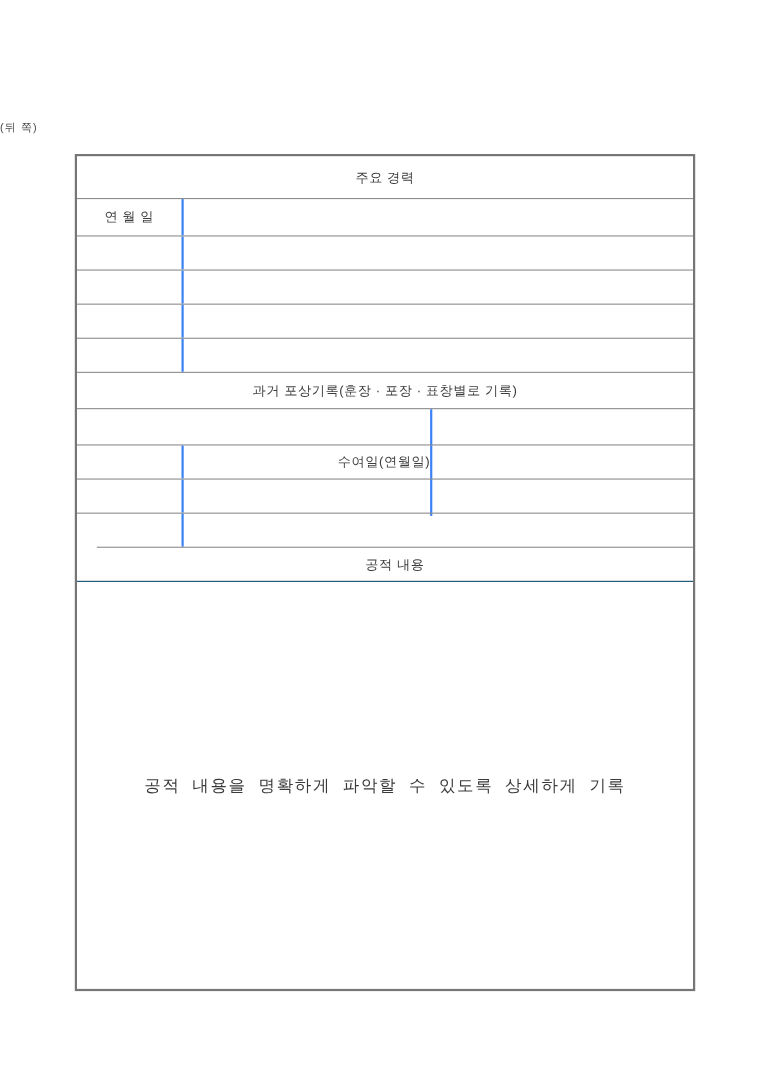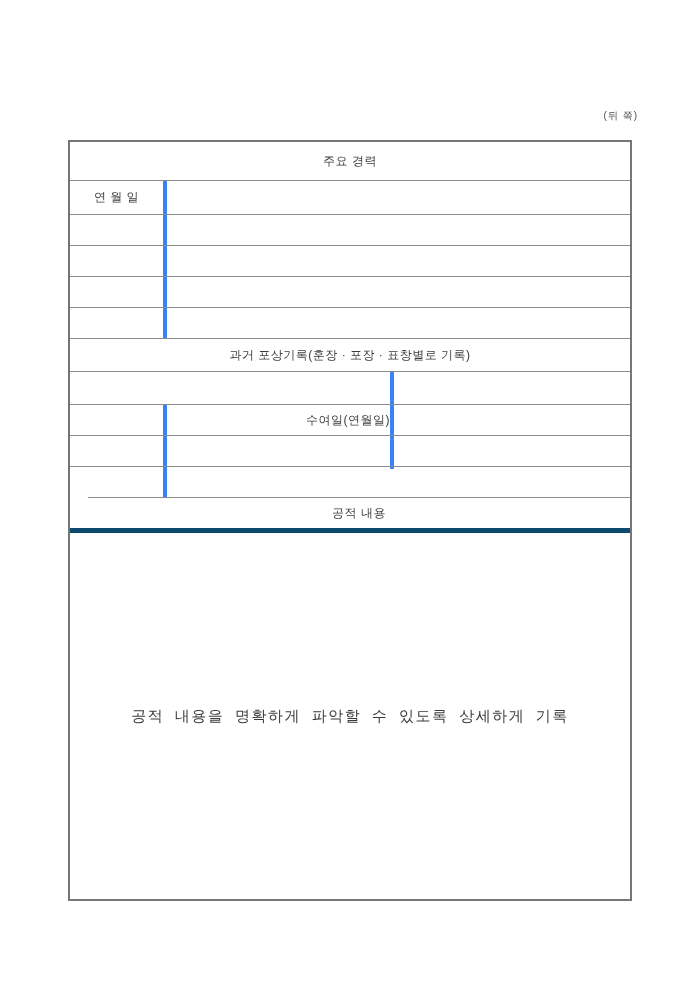--- a/index.html
+++ b/index.html
@@ -14,21 +14,20 @@
     background: #ffffff;
     font-family: "Liberation Sans", "DejaVu Sans", sans-serif;
     color: #3d3d3d;
     overflow: hidden;
   }
   .corner-note {
     position: absolute;
     top: 109px;
     left: 0;
     width: 638px;
-    text-align: right;
     font-size: 10px;
     letter-spacing: 1px;
     color: #4a4a4a;
   }
   .form-table {
     position: absolute;
     left: 68px;
     top: 140px;
     width: 564px;
     height: 761px;
@@ -62,28 +61,28 @@
     box-sizing: border-box;
     height: 100%;
     display: flex;
     align-items: center;
     justify-content: center;
     font-size: 12px;
     letter-spacing: 0.5px;
   }
   .col1 {
     flex: 0 0 97px;
-    border-right: 4px solid #3b82f6;
+    border-right: 2px solid #3b82f6;
   }
   .col2 {
     flex: 1 1 auto;
   }
   .merit-body {
     flex: 1 1 auto;
-    border-top: 5px solid #0c4a6e;
+    border-top: 1px solid #0c4a6e;
     display: flex;
     align-items: center;
     justify-content: center;
     box-sizing: border-box;
   }
   .merit-note {
     font-size: 15px;
     letter-spacing: 1.5px;
     word-spacing: 5px;
     color: #3a3a3a;

